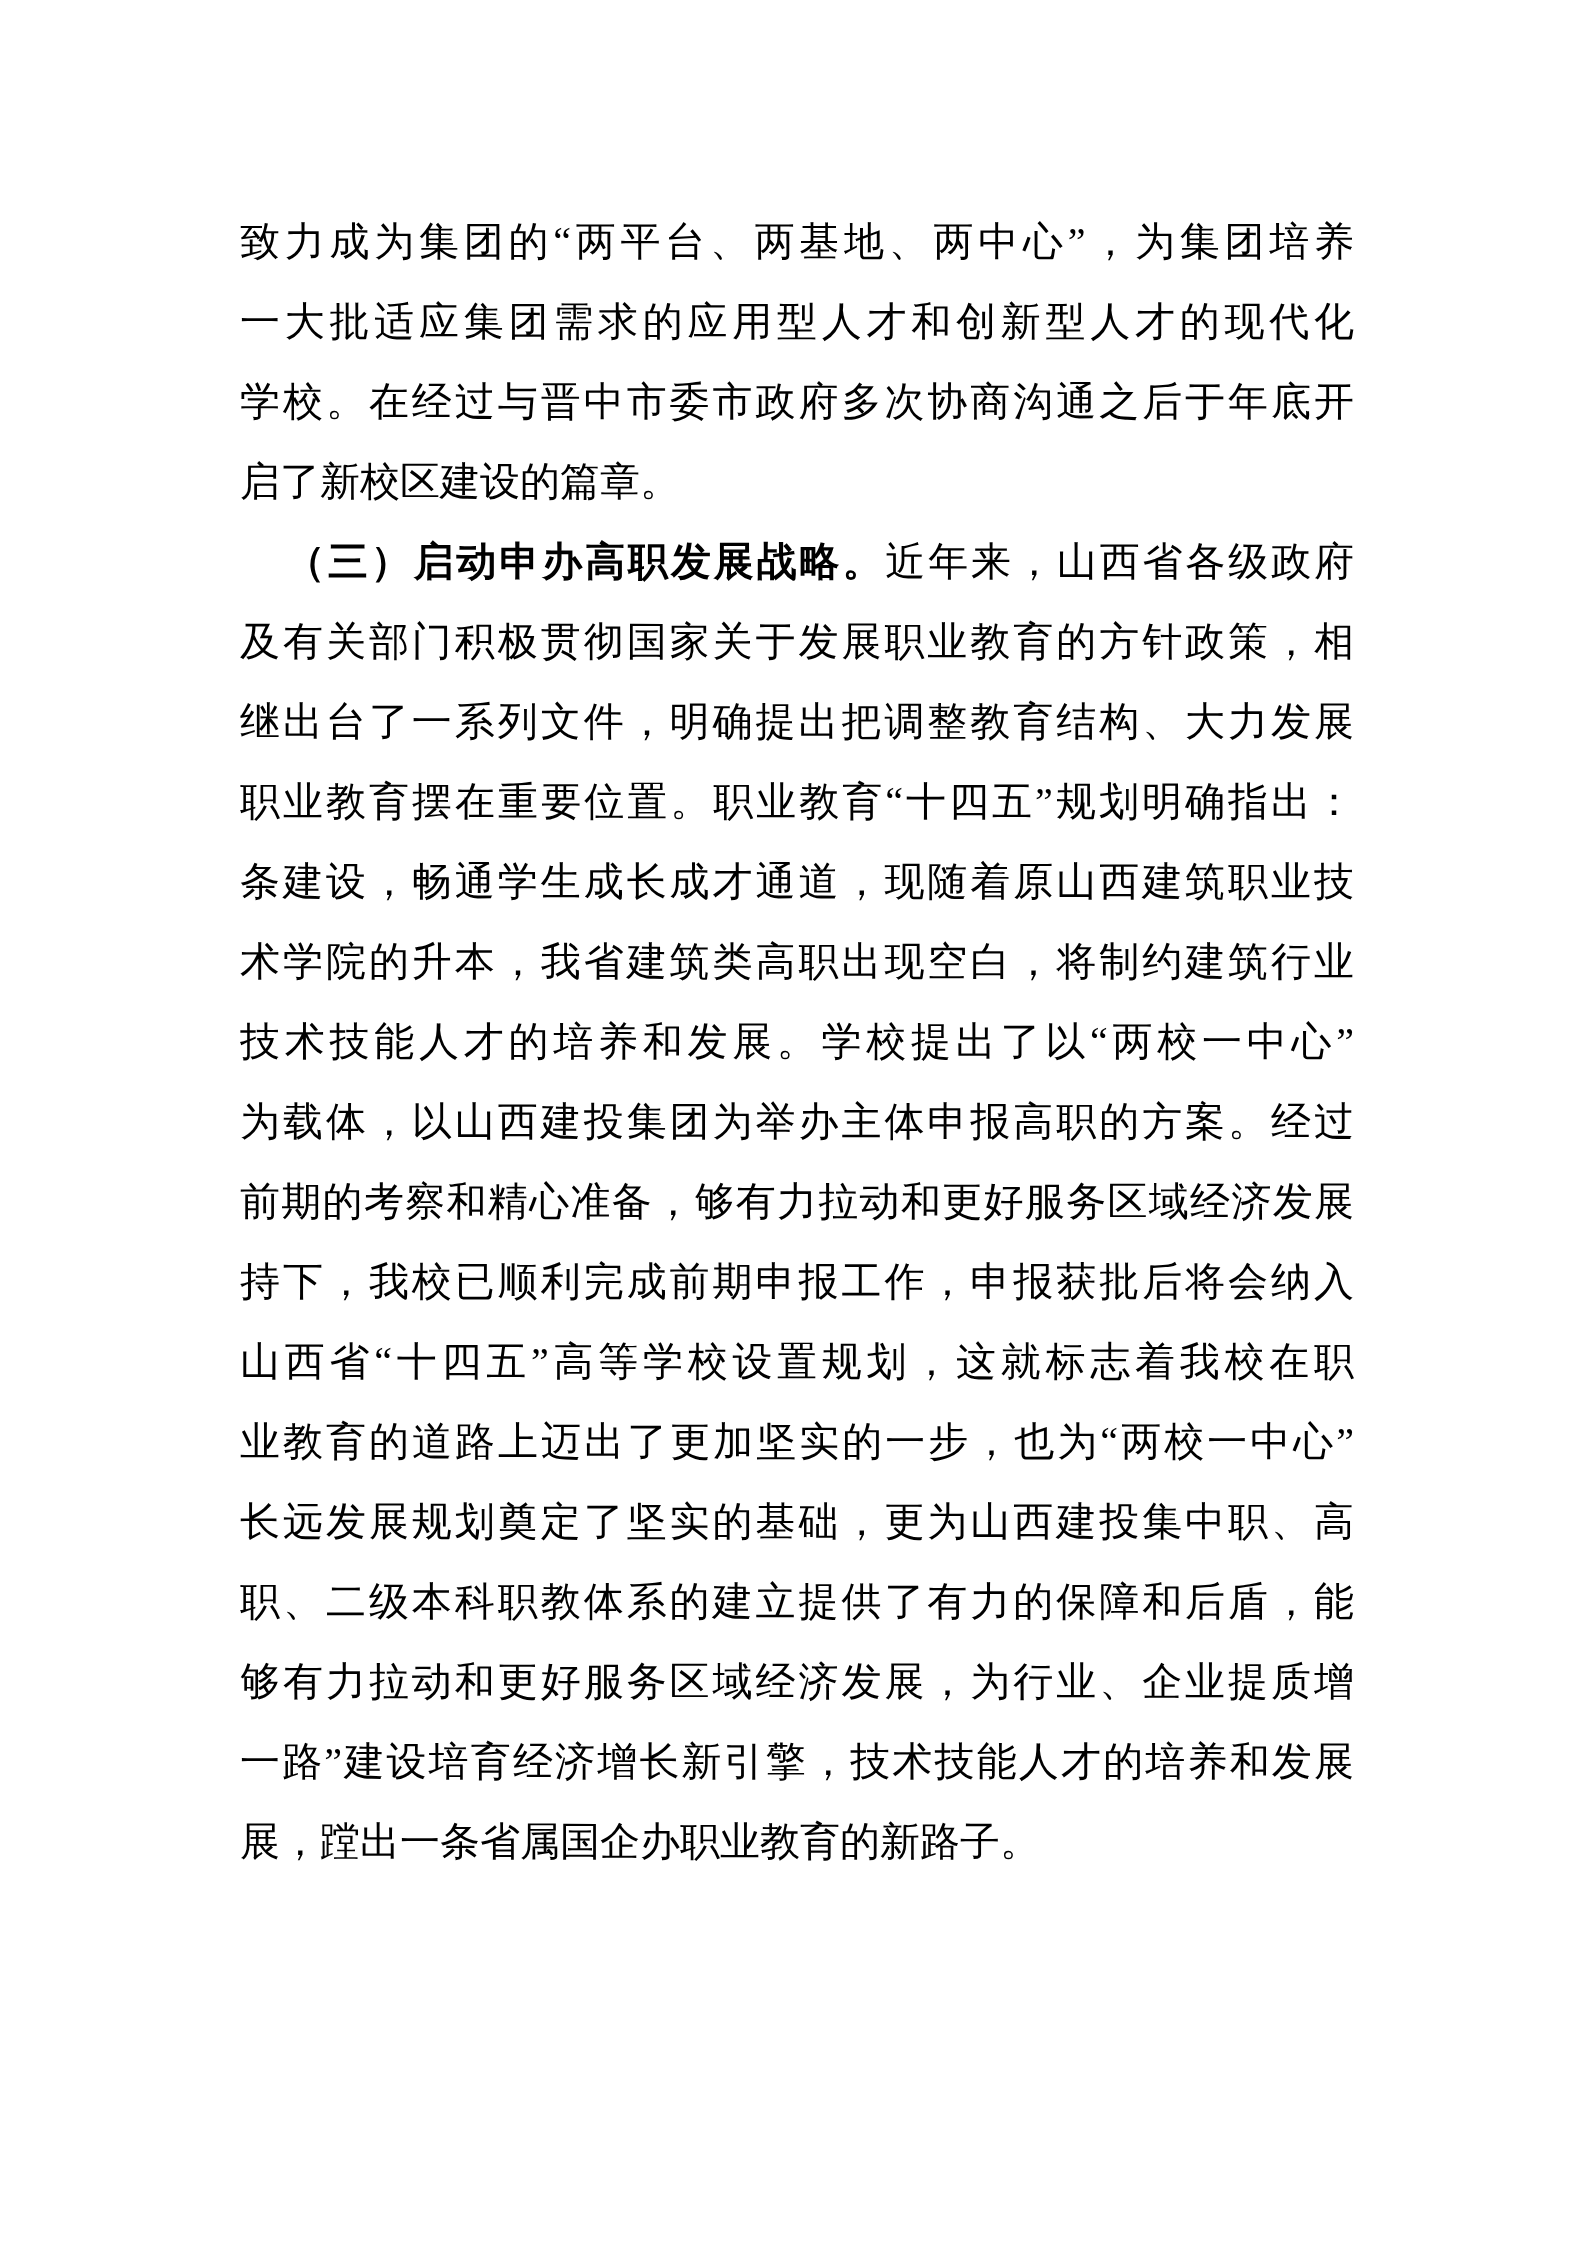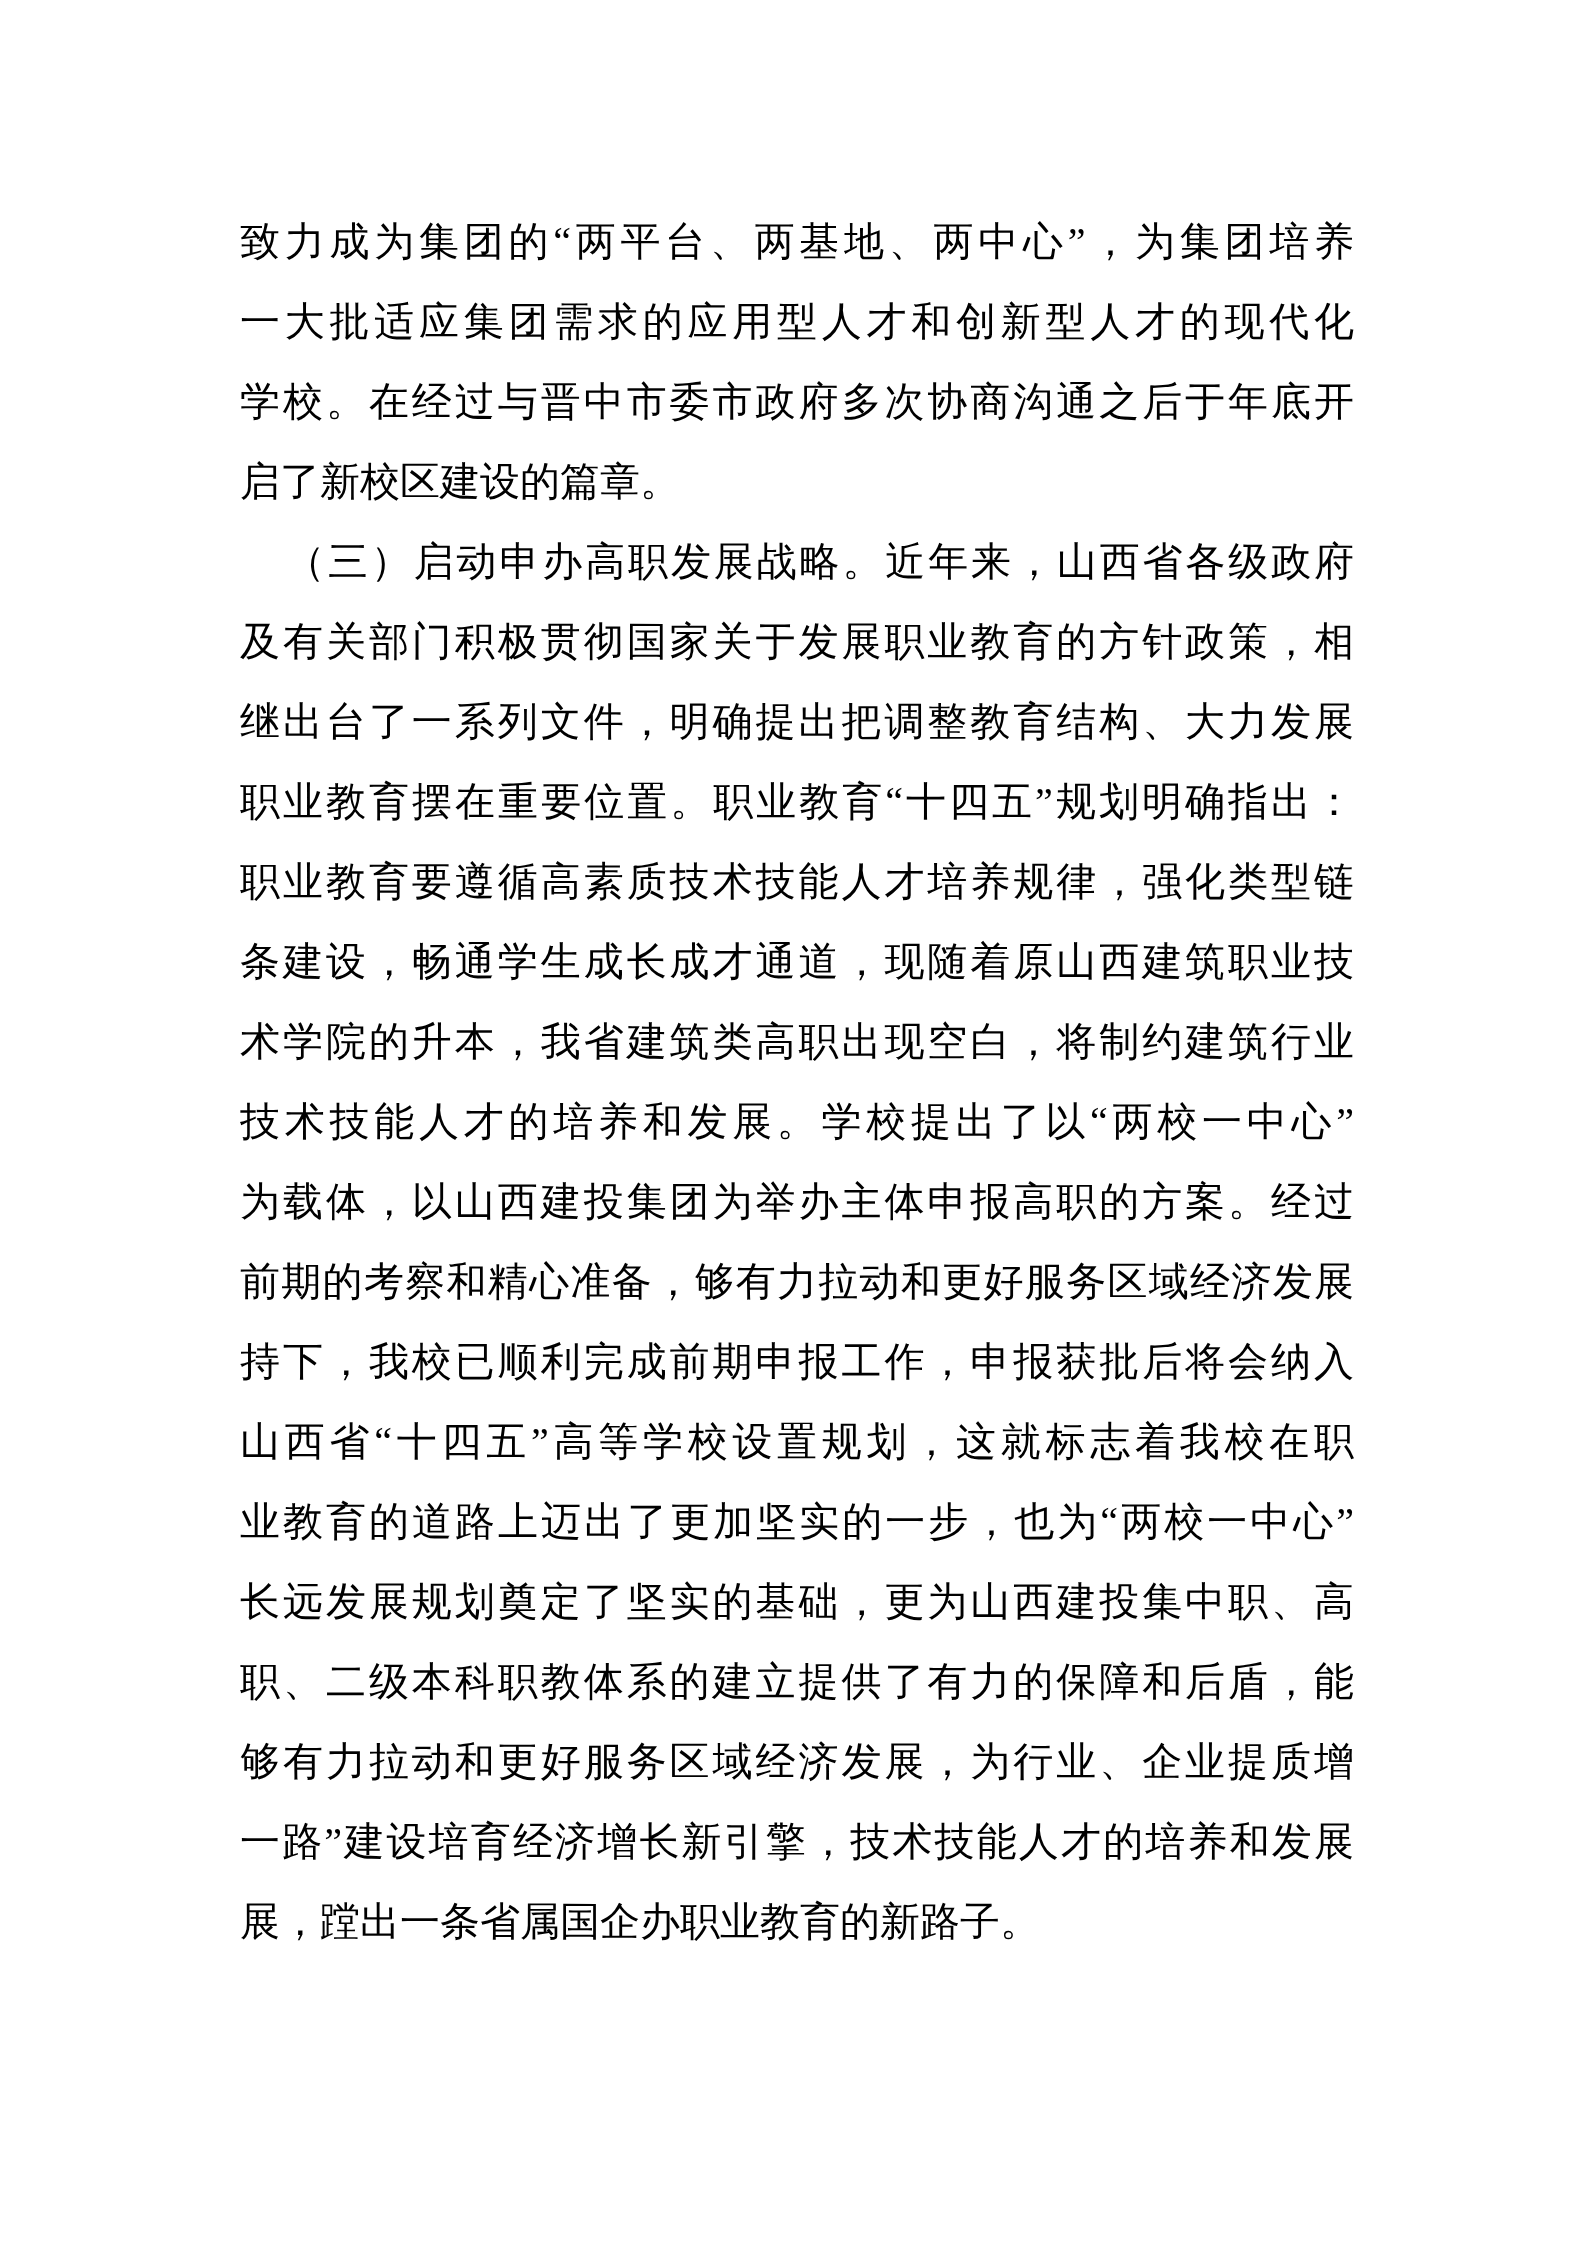--- a/index.html
+++ b/index.html
@@ -34,38 +34,37 @@
   }
   
   .line.pe {
     text-align: center;
     text-align-last: left;
   }
   
   .line.ind {
     text-indent: 45px;
   }
-  .b { font-weight: normal; }
+  .b { font-weight: bold; }
 </style>
 </head>
 <body>
 
 <div class="page">
   <div class="text-block">
 
     <div class="line"><span>致力成为集团的“两平台、两基地、两中心”，为集团培养</span></div>
     <div class="line"><span>一大批适应集团需求的应用型人才和创新型人才的现代化</span></div>
     <div class="line"><span>学校。在经过与晋中市委市政府多次协商沟通之后于年底开</span></div>
     <div class="line pe"><span>启了新校区建设的篇章。</span></div>
 
     <div class="line ind"><span class="b">（三）启动申办高职发展战略。</span><span>近年来，山西省各级政府</span></div>
     <div class="line"><span>及有关部门积极贯彻国家关于发展职业教育的方针政策，相</span></div>
     <div class="line"><span>继出台了一系列文件，明确提出把调整教育结构、大力发展</span></div>
     <div class="line"><span>职业教育摆在重要位置。职业教育“十四五”规划明确指出：</span></div>
-    <div class="line"><span>职业教育要遵循高素质技术技能人才培养规律，强化类型链</span></div>
     <div class="line"><span>条建设，畅通学生成长成才通道，现随着原山西建筑职业技</span></div>
     <div class="line"><span>术学院的升本，我省建筑类高职出现空白，将制约建筑行业</span></div>
     <div class="line"><span>技术技能人才的培养和发展。学校提出了以“两校一中心”</span></div>
     <div class="line"><span>为载体，以山西建投集团为举办主体申报高职的方案。经过</span></div>
     <div class="line"><span>前期的考察和精心准备，够有力拉动和更好服务区域经济发展</span></div>
     <div class="line"><span>持下，我校已顺利完成前期申报工作，申报获批后将会纳入</span></div>
     <div class="line"><span>山西省“十四五”高等学校设置规划，这就标志着我校在职</span></div>
     <div class="line"><span>业教育的道路上迈出了更加坚实的一步，也为“两校一中心”</span></div>
     <div class="line"><span>长远发展规划奠定了坚实的基础，更为山西建投集中职、高</span></div>
     <div class="line"><span>职、二级本科职教体系的建立提供了有力的保障和后盾，能</span></div>

